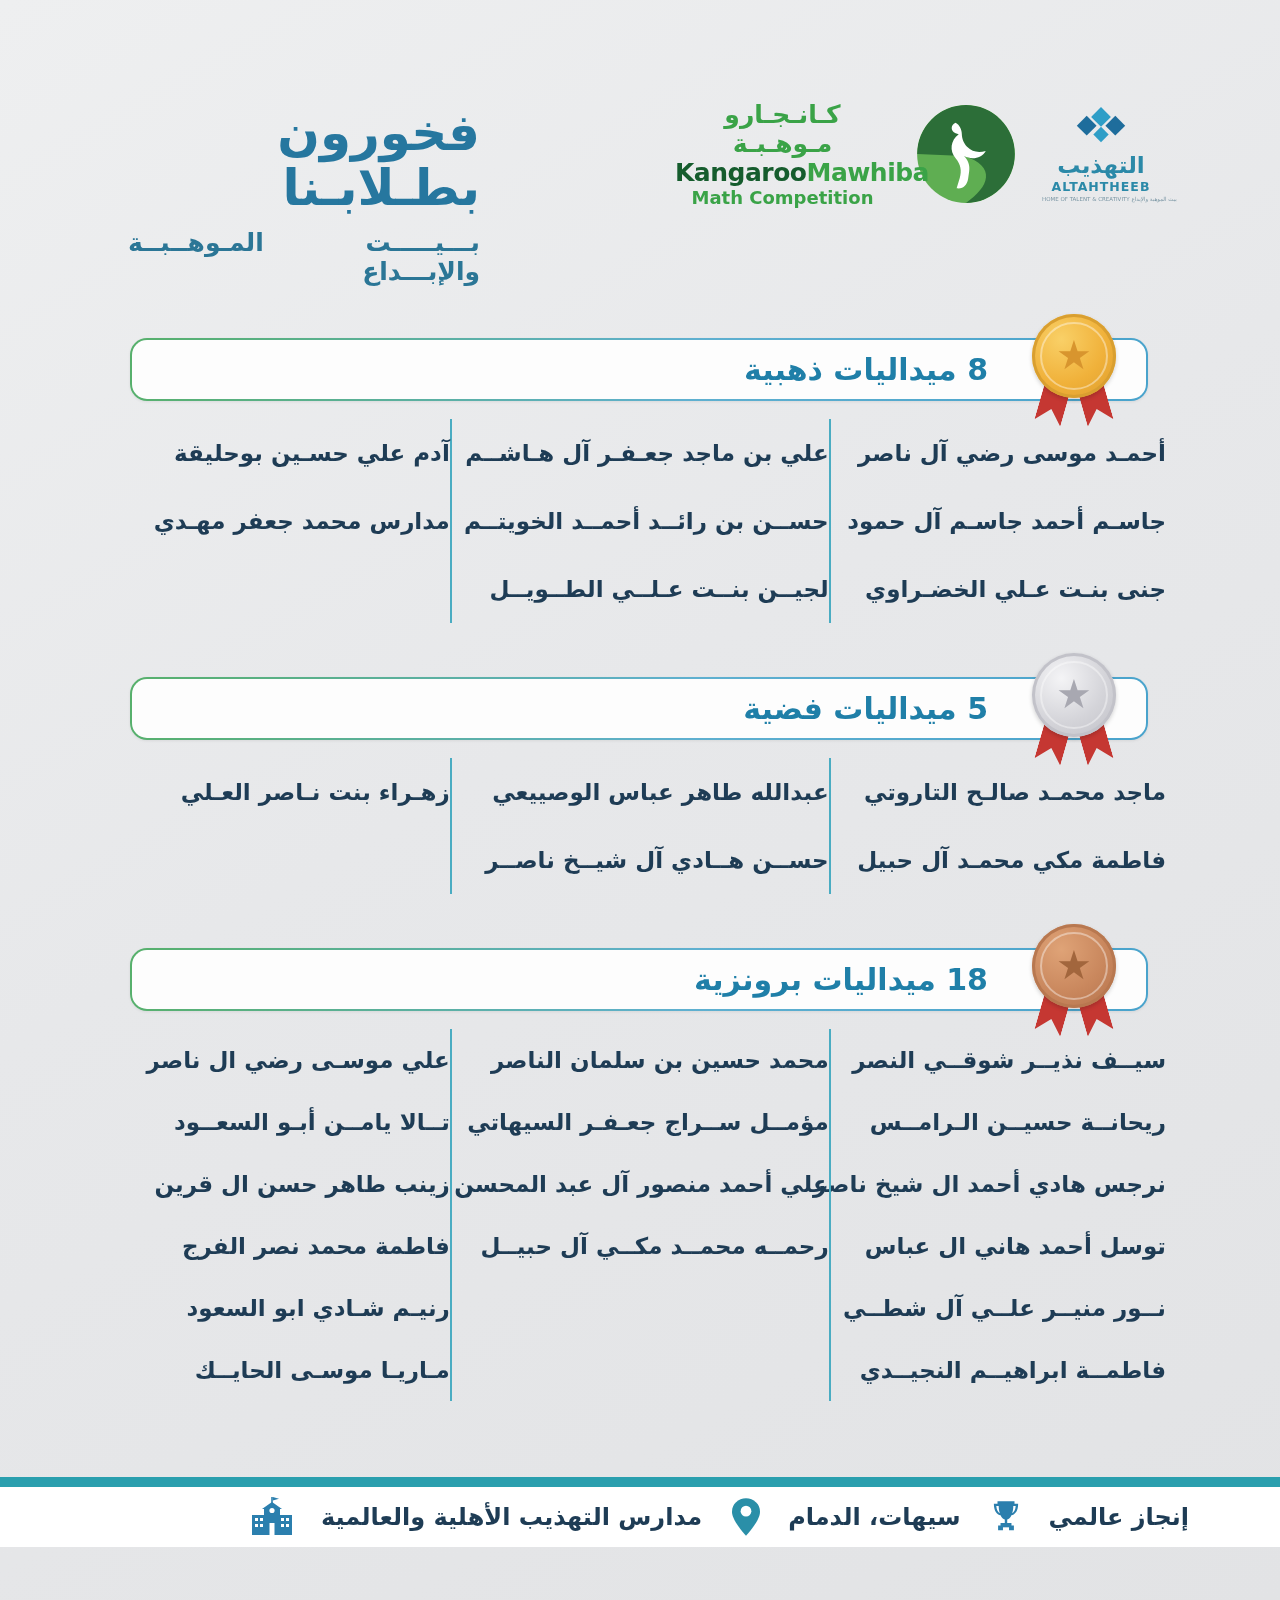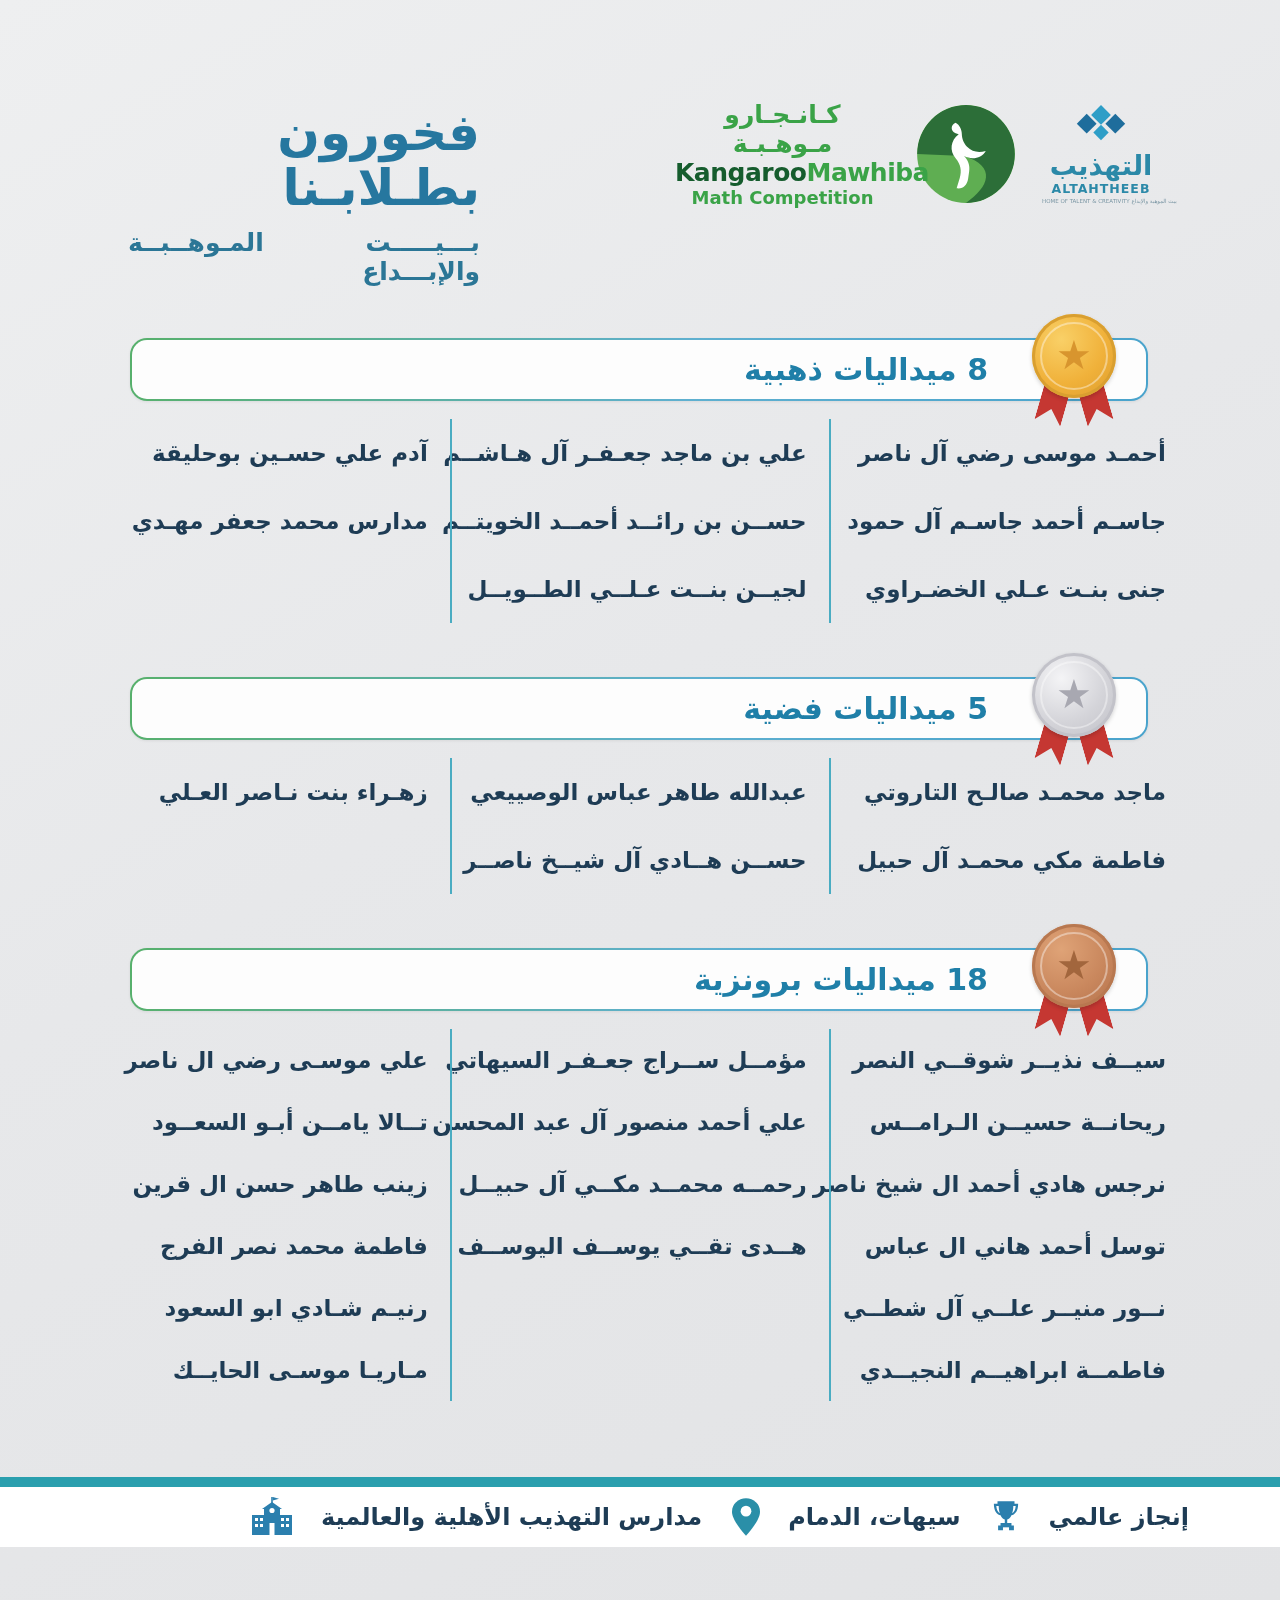--- a/index.html
+++ b/index.html
@@ -21,21 +21,21 @@
   .klogo-text { text-align:center; width:215px; }
   .klogo-ar { color:#3aa347; font-weight:bold; font-size:25px; }
   .klogo-en { font-size:25px; font-weight:bold; letter-spacing:-0.5px; direction:ltr; }
   .klogo-en .b { color:#155c2d; } .klogo-en .g { color:#3aa347; }
   .klogo-tag { color:#3aa347; font-weight:bold; font-size:18px; direction:ltr; }
 
   .kcircle { width:104px; height:104px; }
 
   .alogo { width:118px; text-align:center; }
   .alogo svg { width:66px; height:46px; display:block; margin:0 auto 2px; }
-  .alogo-ar { color:#2b89a8; font-weight:bold; font-size:27px; line-height:1; }
+  .alogo-ar { color:#2b89a8; font-weight:bold; font-size:23px; line-height:1; }
   .alogo-en { color:#2b89a8; font-weight:bold; font-size:12.5px; letter-spacing:1px; direction:ltr; margin-top:2px; }
   .alogo-tag { color:#7a96a4; font-size:5.5px; direction:ltr; margin-top:2px; white-space:nowrap; }
 
   
   .section { margin:0 112px 0 130px; }
   .section.first { margin-top:52px; }
   .section + .section { margin-top:54px; }
 
   .sec-head { position:relative; margin-right:20px; height:63px; border-radius:17px; padding:2px;
     background:linear-gradient(100deg,#57b06b 0%,#5fb0d0 55%,#49a3cc 100%);
@@ -56,21 +56,21 @@
   .ribbon.r { right:9px; transform:rotate(-16deg); }
   .gold   .coin { background:radial-gradient(circle at 35% 30%,#f9d067,#f0b13a 55%,#dd9c2c); box-shadow:inset 0 0 0 3px #d99f30,0 2px 4px rgba(0,0,0,0.18); }
   .gold   .star { color:#d8952e; }
   .silver .coin { background:radial-gradient(circle at 35% 30%,#f4f4f6,#d4d4d9 55%,#bfbfc6); box-shadow:inset 0 0 0 3px #c2c2c9,0 2px 4px rgba(0,0,0,0.18); }
   .silver .star { color:#a8a8b1; }
   .bronze .coin { background:radial-gradient(circle at 35% 30%,#dfa377,#c9875d 55%,#b3714b); box-shadow:inset 0 0 0 3px #b87850,0 2px 4px rgba(0,0,0,0.18); }
   .bronze .star { color:#a2663d; }
 
   
   .names { display:grid; grid-template-columns:32.5% 36.5% 31%; margin-top:18px; }
-  .col { display:flex; flex-direction:column; padding-right:22px; }
+  .col { display:flex; flex-direction:column; }
   .col:first-child { padding-right:2px; }
   .col:nth-child(2), .col:nth-child(3) { border-right:2px solid #4aacc2; }
   .name { height:68px; display:flex; align-items:center; font-weight:bold; color:#1e3c55; font-size:23px; white-space:nowrap; }
   .sm .name { height:62px; }
 
   
   .footer { position:absolute; top:1477px; left:0; right:0; }
   .footer-bar { height:10px; background:#2a9fae; }
   .footer-strip { height:60px; background:#ffffff; display:flex; align-items:center; justify-content:center; gap:30px; padding-left:160px; }
   .f-item { display:flex; align-items:center; gap:28px; }
@@ -199,24 +199,24 @@
     <div class="names sm">
       <div class="col">
         <div class="name">سيــف نذيــر شوقــي النصر</div>
         <div class="name">ريحانــة حسيــن الـرامــس</div>
         <div class="name">نرجس هادي أحمد ال شيخ ناصر</div>
         <div class="name">توسل أحمد هاني ال عباس</div>
         <div class="name">نــور منيــر علــي آل شطــي</div>
         <div class="name">فاطمــة ابراهيــم النجيــدي</div>
       </div>
       <div class="col">
+        <div class="name">محمد حسين بن سلمان الناصر</div>
         <div class="name">مؤمــل ســراج جعـفـر السيهاتي</div>
         <div class="name">علي أحمد منصور آل عبد المحسن</div>
         <div class="name">رحمــه محمــد مكــي آل حبيــل</div>
-        <div class="name">هــدى تقــي يوســف اليوســف</div>
       </div>
       <div class="col">
         <div class="name">علي موسـى رضي ال ناصر</div>
         <div class="name">تــالا يامــن أبـو السعــود</div>
         <div class="name">زينب طاهر حسن ال قرين</div>
         <div class="name">فاطمة محمد نصر الفرج</div>
         <div class="name">رنيـم شـادي ابو السعود</div>
         <div class="name">مـاريـا موسـى الحايــك</div>
       </div>
     </div>

